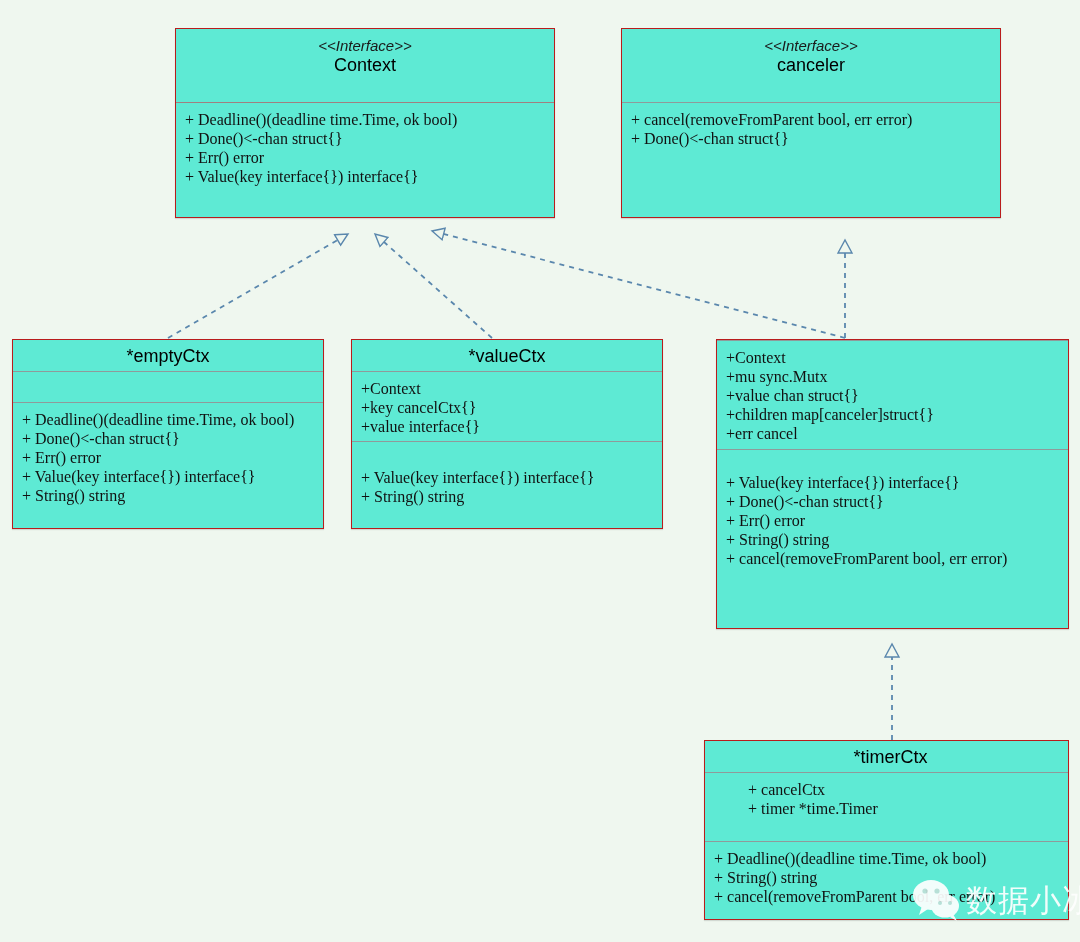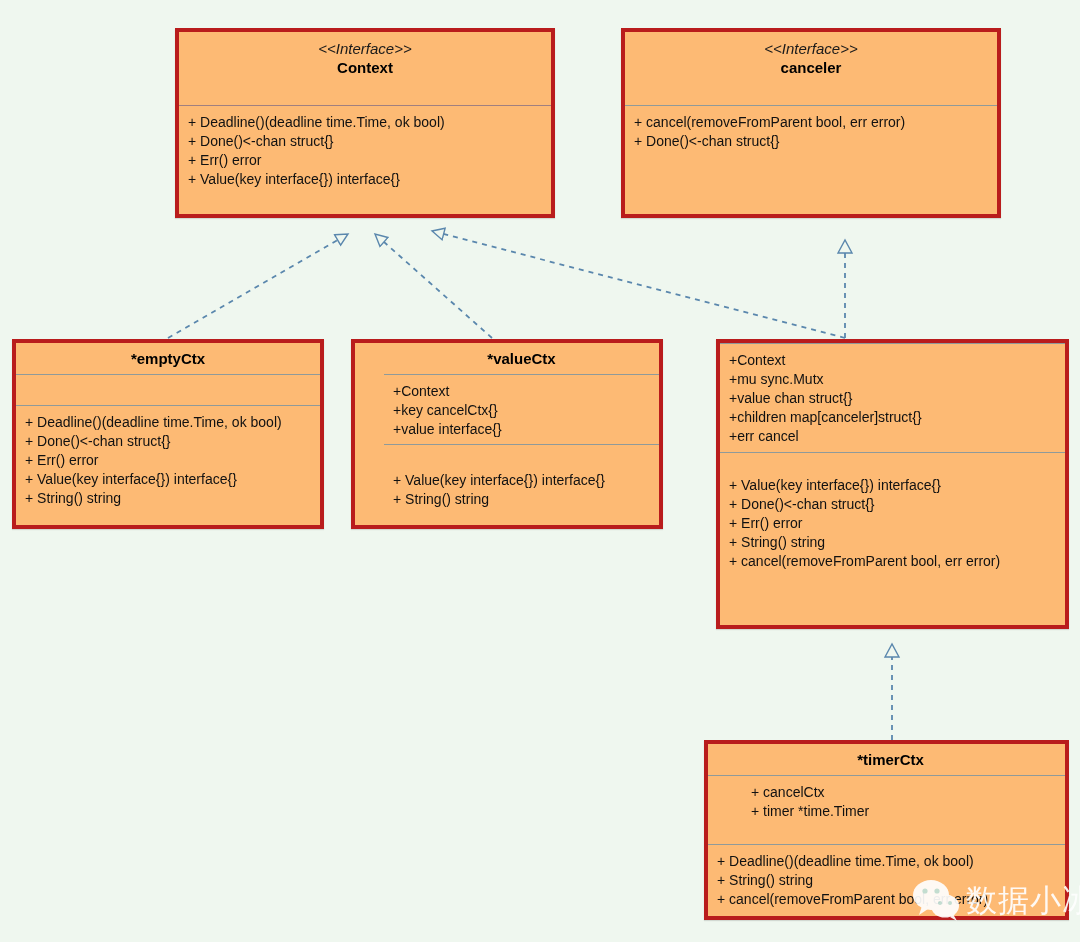--- a/index.html
+++ b/index.html
@@ -18,61 +18,62 @@
   svg.edges {
     position: absolute;
     left: 0;
     top: 0;
     width: 1080px;
     height: 942px;
     pointer-events: none;
   }
   .uml-box {
     position: absolute;
-    background: #fdba74;
-    border: 4px solid #b91c1c;
+    background: #5eead4;
+    border: 1px solid #b91c1c;
     box-sizing: border-box;
     box-shadow: 0 1px 1px rgba(0,0,0,0.12);
   }
   .uml-header {
     text-align: center;
     padding: 7px 6px 6px 6px;
     color: #000000;
     box-sizing: border-box;
   }
   .stereotype {
     display: block;
     font-style: italic;
     font-size: 15px;
     line-height: 19px;
     color: #1a1a1a;
   }
   .classname {
     display: block;
-    font-weight: bold;
-    font-size: 15px;
+    font-weight: normal;
+    font-size: 18px;
     line-height: 20px;
     color: #000000;
   }
   .uml-sep {
     border-top: 1px solid #8f9a9a;
     width: 100%;
   }
   .uml-sep.red {
     border-top: 1px solid #a08080;
   }
   .uml-compartment {
     padding: 7px 9px 8px 9px;
     box-sizing: border-box;
   }
   .uml-line {
-    font-size: 14px;
+    font-size: 16px;
     line-height: 19px;
     color: #111111;
     white-space: pre;
+    font-family: Liberation Serif, serif;
   }
   .spacer-compartment {
     height: 30px;
   }
   
   #watermark {
     position: absolute;
     left: 912px;
     top: 872px;
     width: 190px;
@@ -163,21 +164,21 @@
     <div class="uml-sep"></div>
     <div class="uml-compartment">
       <div class="uml-line">+ Deadline()(deadline time.Time, ok bool)</div>
       <div class="uml-line">+ Done()&lt;-chan struct{}</div>
       <div class="uml-line">+ Err() error</div>
       <div class="uml-line">+ Value(key interface{}) interface{}</div>
       <div class="uml-line">+ String() string</div>
     </div>
   </div>
 
-  <div class="uml-box" style="left:351px; top:339px; width:312px; height:190px;padding-left:29px;">
+  <div class="uml-box" style="left:351px; top:339px; width:312px; height:190px;">
     <div class="uml-header" style="height:31px; padding-top:6px;">
       <span class="classname">*valueCtx</span>
     </div>
     <div class="uml-sep"></div>
     <div class="uml-compartment" style="height:69px;">
       <div class="uml-line">+Context</div>
       <div class="uml-line">+key cancelCtx{}</div>
       <div class="uml-line">+value interface{}</div>
     </div>
     <div class="uml-sep"></div>

